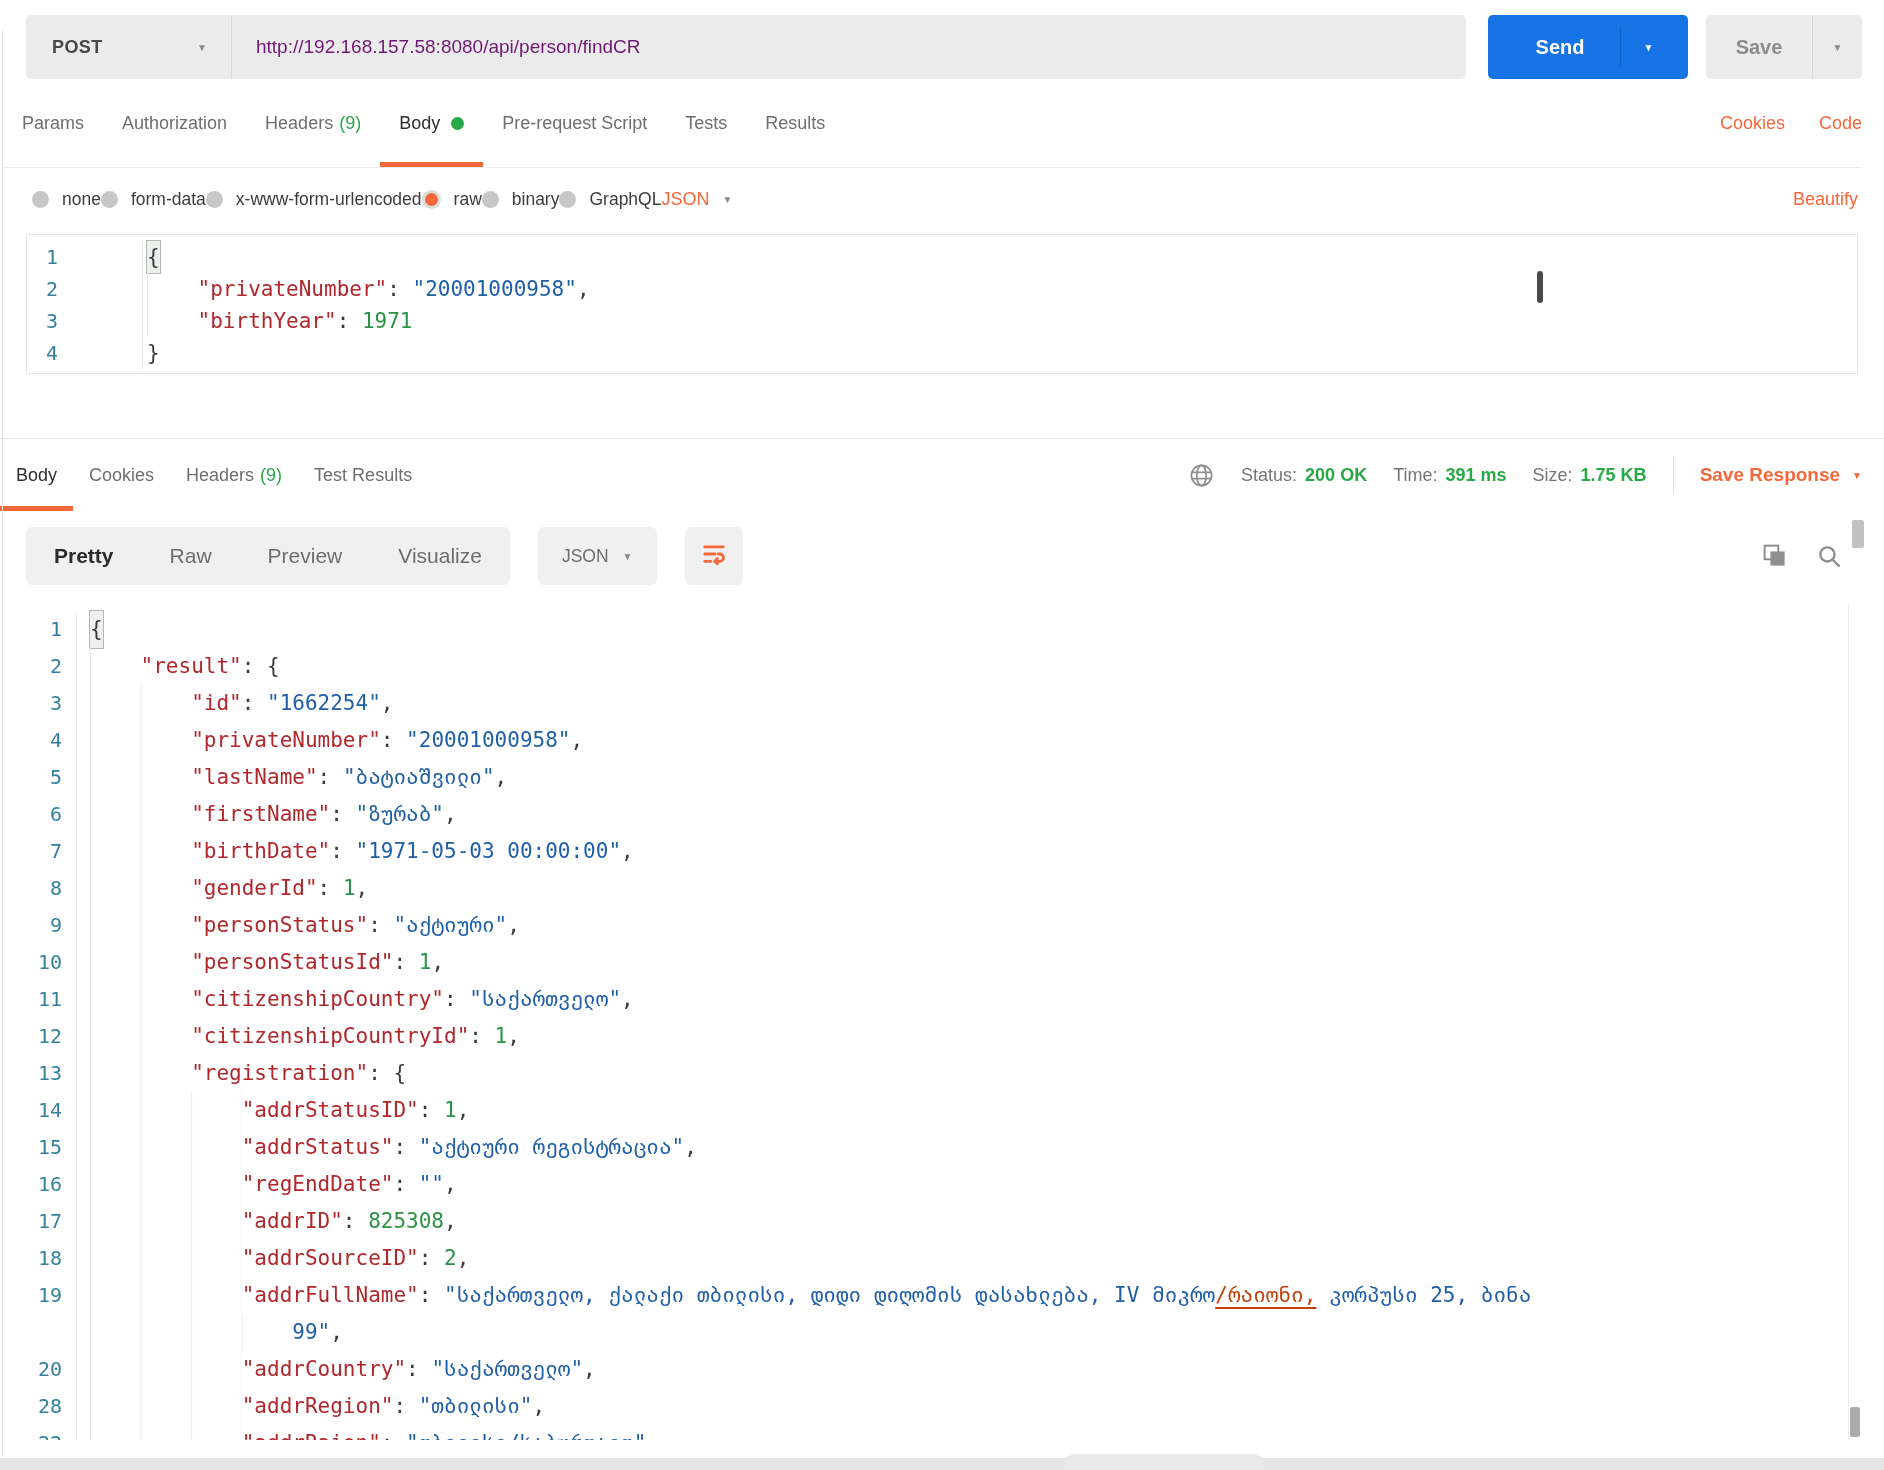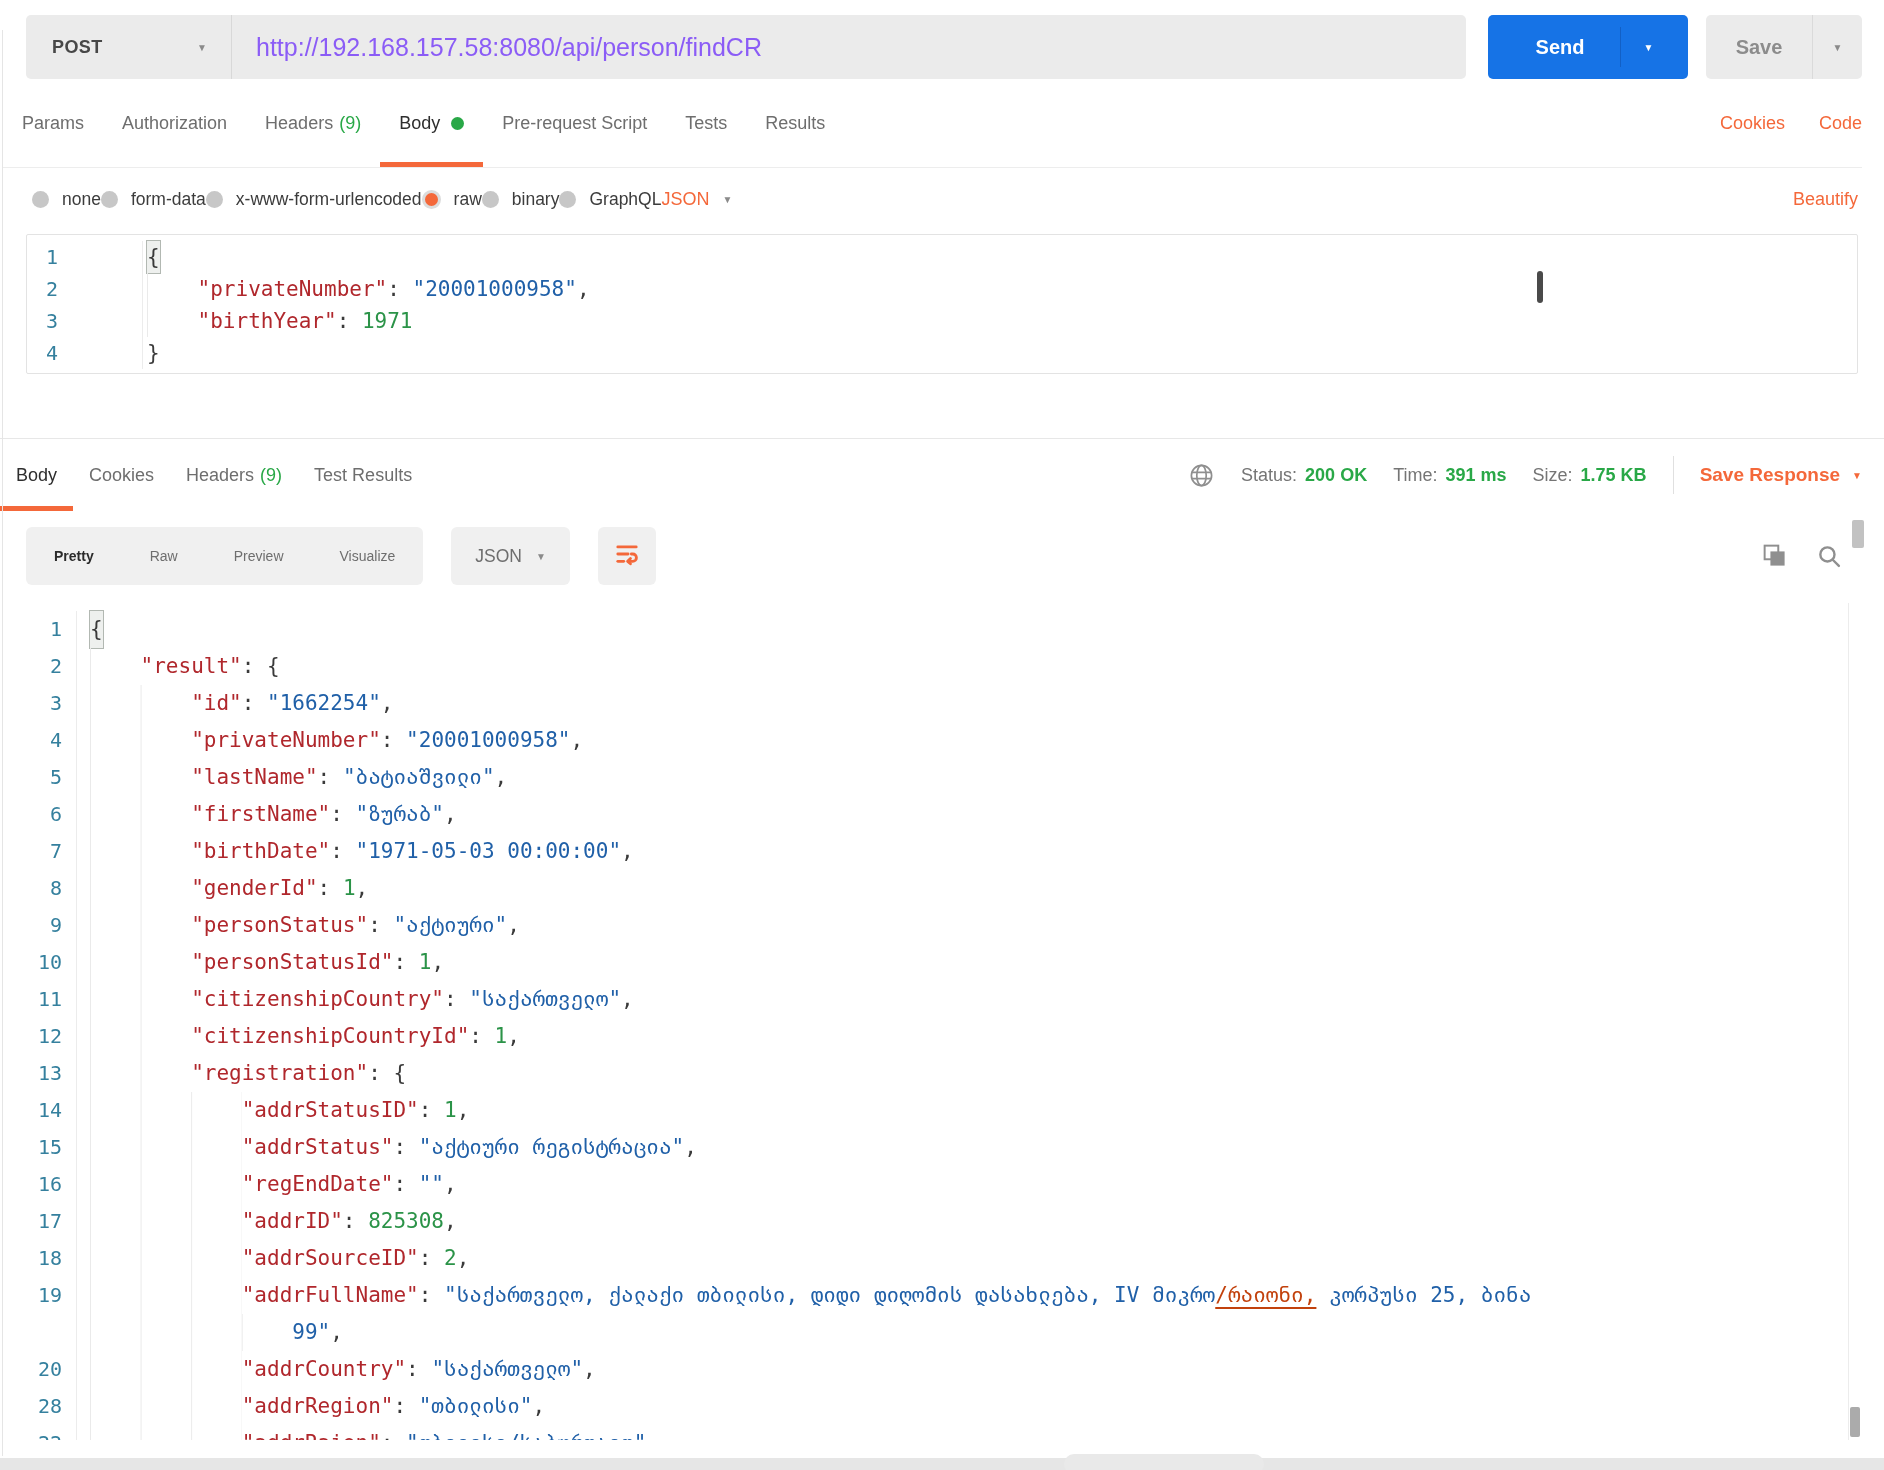--- a/index.html
+++ b/index.html
@@ -8,21 +8,21 @@
          font-family:"Liberation Sans","DejaVu Sans",sans-serif; color:#303030; }
   .left-edge { position:absolute; left:2px; top:30px; bottom:14px; width:1px; background:#e5e5e5; }
 
   
   .url-row { display:flex; align-items:center; margin:14px 22px 0 26px; height:66px; gap:0; }
   .method-url { flex:1; display:flex; align-items:stretch; background:#ebebeb; border-radius:5px; height:64px; overflow:hidden; }
   .method-select { width:205px; display:flex; align-items:center; justify-content:space-between; padding:0 24px 0 26px; cursor:pointer; }
   .method-label { font-size:18px; font-weight:700; color:#474747; letter-spacing:.4px; }
   .caret { font-size:10px; color:#8a8a8a; }
   .mu-divider { width:1px; background:#d8d8d8; }
-  .url-input { flex:1; border:none; outline:none; background:transparent; font-size:25px; color:#8b5cf6; padding:0 24px; font-family:"Liberation Sans","DejaVu Sans",sans-serif; }
+  .url-input { flex:1; border:none; outline:none; background:transparent; font-size:19px; color:#701a75; padding:0 24px; font-family:"Liberation Sans","DejaVu Sans",sans-serif; }
   .send-btn { margin-left:22px; width:200px; height:64px; background:#1673e6; border:none; border-radius:5px; display:flex; align-items:stretch; cursor:pointer; padding:12px; }
   .send-label { flex:1; display:flex; align-items:center; justify-content:center; color:#fff; font-size:20px; font-weight:700; }
   .send-caret { width:56px; display:flex; align-items:center; justify-content:center; border-left:1px solid #1260c6; }
   .send-caret .caret { color:#fff; }
   .save-btn { margin-left:18px; width:156px; height:64px; background:#ebebeb; border:none; border-radius:5px; display:flex; align-items:stretch; cursor:pointer; padding:0; }
   .save-label { flex:1; display:flex; align-items:center; justify-content:center; color:#8c8c8c; font-size:20px; font-weight:700; }
   .save-caret { width:50px; display:flex; align-items:center; justify-content:center; border-left:1px solid #dadada; }
 
   
   .req-tabs { display:flex; align-items:stretch; height:88px; margin:0 22px 0 3px; border-bottom:1px solid #ededed; }
@@ -69,21 +69,21 @@
   .resp-meta { margin-left:auto; display:flex; align-items:center; gap:26px; font-size:18px; }
   .meta-item { display:flex; align-items:center; gap:8px; }
   .meta-label { color:#757575; }
   .meta-value { color:#29a847; font-weight:700; }
   .meta-divider { width:1px; height:38px; background:#e0e0e0; }
   .save-response { display:flex; align-items:center; gap:12px; color:#f4683a; font-size:19px; font-weight:700; cursor:pointer; }
   .save-response .caret { color:#f4683a; }
 
   .resp-toolbar { display:flex; align-items:center; height:58px; margin:16px 22px 0 26px; }
   .vtabs { display:flex; align-items:stretch; background:#f0f0f0; border-radius:6px; height:58px; }
-  .vtab { display:flex; align-items:center; padding:0 28px; font-size:14px; color:#6e6e6e; cursor:pointer; }
+  .vtab { display:flex; align-items:center; padding:0 28px; font-size:21px; color:#6e6e6e; cursor:pointer; }
   .vtab.active { color:#2b2b2b; font-weight:700; }
   .pill { display:flex; align-items:center; background:#f0f0f0; border-radius:6px; height:58px; margin-left:28px; cursor:pointer; }
   .json-pill { padding:0 24px; gap:14px; }
   .json-pill .lbl { color:#6e6e6e; font-size:17.5px; }
   .wrap-pill { width:58px; justify-content:center; }
   .toolbar-icons { margin-left:auto; display:flex; align-items:center; gap:30px; margin-right:20px; }
   .icon-btn { cursor:pointer; display:flex; align-items:center; }
 
   .resp-code-wrap { position:relative; margin-top:18px; height:837px; overflow:hidden; }
   .resp-code { padding-top:8px; }

